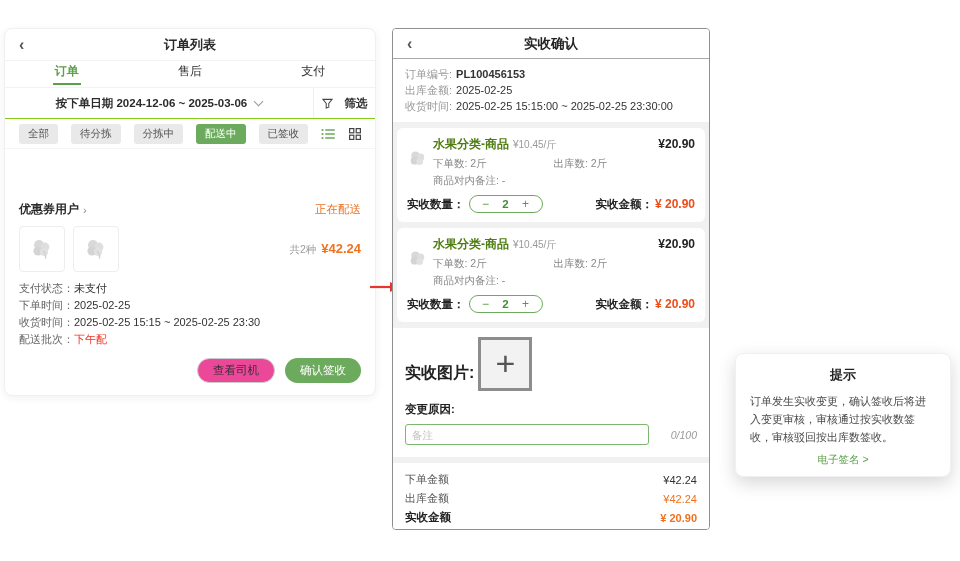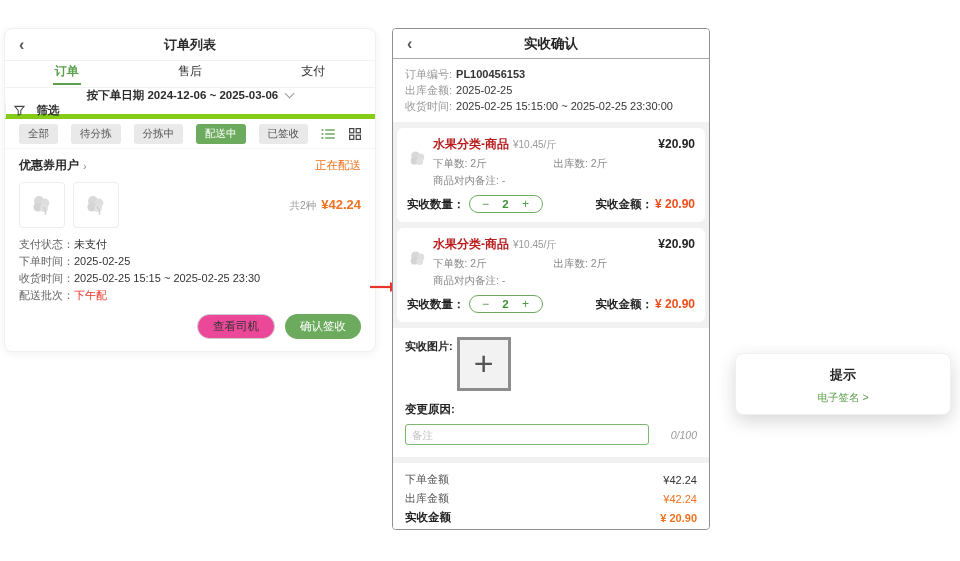--- a/index.html
+++ b/index.html
@@ -12,38 +12,38 @@
     border:1px solid #f0f0f0; border-radius:8px; box-shadow:0 2px 8px rgba(0,0,0,.06); }
   .lp-header { position:relative; height:32px; display:flex; align-items:center; justify-content:center;
     border-bottom:1px solid #f2f2f2; font-size:13px; font-weight:bold; color:#2b2b2b; }
   .back-chevron { position:absolute; left:14px; top:50%; transform:translateY(-50%);
     font-size:16px; color:#555; line-height:1; cursor:pointer; }
   .lp-tabs { display:flex; height:27px; border-bottom:1px solid #f2f2f2; }
   .lp-tab { flex:1; display:flex; align-items:center; justify-content:center; font-size:12px; color:#333; cursor:pointer; }
   .lp-tab .tab-inner { padding:0 2px 3px; border-bottom:2px solid transparent; }
   .lp-tab.active { color:#5da04b; font-weight:bold; }
   .lp-tab.active .tab-inner { border-bottom-color:#5da04b; }
-  .lp-daterow { display:flex; height:31px; border-bottom:5px solid #84cc16;flex-direction:column; }
+  .lp-daterow { display:flex; height:31px; border-bottom:1px solid #84cc16; }
   .date-main { flex:1; display:flex; align-items:center; justify-content:center; gap:8px; cursor:pointer; }
   .date-text { font-size:11.5px; font-weight:bold; color:#2b2b2b; }
   .chev-down { width:7px; height:7px; border-right:1.5px solid #999; border-bottom:1.5px solid #999;
     transform:rotate(45deg); margin-top:-4px; }
   .filter-box { width:62px; display:flex; align-items:center; justify-content:center; gap:12px;
     border-left:1px solid #eee; cursor:pointer; }
   .filter-label { font-size:11.5px; font-weight:bold; color:#2b2b2b; }
   .lp-chiprow { display:flex; align-items:center; gap:13px; height:30px; padding:0 14px;
     border-bottom:1px solid #f5f5f5; }
   .chip { font-size:10.5px; color:#555; background:#e9e9e9; border-radius:3px; padding:3px 9px;
     white-space:nowrap; cursor:pointer; }
   .chip.active { background:#6caa5d; color:#fff; }
   .view-icons { margin-left:auto; display:flex; align-items:center; gap:14px; }
   .vicon { cursor:pointer; display:flex; }
 
   .lp-card { padding:8px 14px 12px; }
-  .coupon-row { display:flex; align-items:center; }
+  .coupon-row { display:flex; align-items:center;margin-top:44px; }
   .coupon-label { font-size:12px; font-weight:bold; color:#2b2b2b; cursor:pointer; }
   .coupon-arrow { font-size:11px; color:#888; margin-left:4px; }
   .deliver-status { margin-left:auto; font-size:11.5px; color:#ee7220; }
   .thumb-row { display:flex; align-items:center; margin-top:8px; }
   .thumb { width:46px; height:46px; border:1px solid #ededed; border-radius:4px; margin-right:8px;
     display:flex; align-items:center; justify-content:center; background:#fff; }
   .amount-box { margin-left:auto; display:flex; align-items:baseline; gap:5px; }
   .sku-count { font-size:10.5px; color:#999; }
   .order-amount { font-size:13px; font-weight:bold; color:#ee7220; }
   .field-rows { margin-top:8px; }
@@ -72,39 +72,39 @@
   .info-label { color:#999; margin-right:4px; }
   .info-value { color:#333; }
   .info-value.bold { font-weight:bold; }
   .band { height:6px; background:#f1f1f1; flex:0 0 auto; }
 
   .item-card { background:#fff; border-radius:6px; margin:0 4px; padding:8px 10px 9px; }
   .item-top { display:flex; }
   .item-thumb { width:26px; flex:0 0 26px; padding-top:12px; }
   .item-main { flex:1; }
   .item-line1 { display:flex; align-items:baseline; }
-  .item-name { font-size:12px; font-weight:bold; color:#b91c1c; }
+  .item-name { font-size:12px; font-weight:bold; color:#4d7c0f; }
   .item-unit { font-size:10px; color:#999; margin-left:4px; }
   .item-total { margin-left:auto; font-size:12px; font-weight:bold; color:#222; }
   .item-line2 { display:flex; margin-top:4px; font-size:10.5px; color:#888; }
   .item-col1 { width:46%; }
   .item-line3 { margin-top:3px; font-size:10.5px; color:#888; }
   .item-ctrl { display:flex; align-items:center; margin-top:7px; }
   .qty-label { font-size:11.5px; font-weight:bold; color:#222; }
   .stepper { display:flex; align-items:center; border:1px solid #6caa5d; border-radius:11px;
     padding:1px 9px; margin-left:4px; gap:0; }
   .step-btn { font-size:12px; color:#4f9b3f; width:14px; text-align:center; cursor:pointer; line-height:14px; }
   .step-qty { font-size:11.5px; font-weight:bold; color:#3f8f33; width:26px; text-align:center; }
   .amt-group { margin-left:auto; display:flex; align-items:baseline; }
   .amt-label { font-size:11.5px; font-weight:bold; color:#222; }
   .amt-value { font-size:12px; font-weight:bold; color:#ee4d18; margin-left:2px; }
 
   .upload-card { background:#fff; padding:9px 12px 12px; }
   .upload-row { display:flex; align-items:flex-start; }
-  .upload-label { font-size:11px; font-weight:bold; color:#222; padding-top:2px; }
+  .upload-label { font-size:16px; font-weight:bold; color:#222; padding-top:2px;margin-top:24px; }
   .upload-box { width:54px; height:54px; border:3px solid #8d8d8d; background:#f2f2f2;
     margin-left:4px; display:flex; align-items:center; justify-content:center; cursor:pointer; }
   .plus-glyph { font-size:34px; color:#555; font-weight:300; line-height:1; margin-top:-3px; }
   .reason-label { font-size:11.5px; font-weight:bold; color:#222; margin-top:11px; }
   .reason-row { display:flex; align-items:center; margin-top:7px; }
   .reason-input { flex:1; height:21px; border:1px solid #7ab86e; border-radius:3px;
     font-size:10.5px; padding:0 6px; color:#333; outline:none; background:#fff;
     font-family:"Liberation Sans","DejaVu Sans",sans-serif; }
   .reason-input::placeholder { color:#c0c0c0; }
   .reason-counter { font-size:10.5px; color:#999; margin-left:22px;font-style:italic; }
@@ -388,16 +388,17 @@
         <span class="total-label">运费</span>
 
       </div>
 
     </div>
 
   </div>
 
   <div class="dialog">
     <div class="dlg-title">提示</div>
+    <div class="dlg-body">订单发生实收变更，确认签收后将进入变更审核，审核通过按实收数签收，审核驳回按出库数签收。</div>
     <div class="dlg-link">电子签名 &gt;</div>
   </div>
 
 </div>
 
 </body></html>

